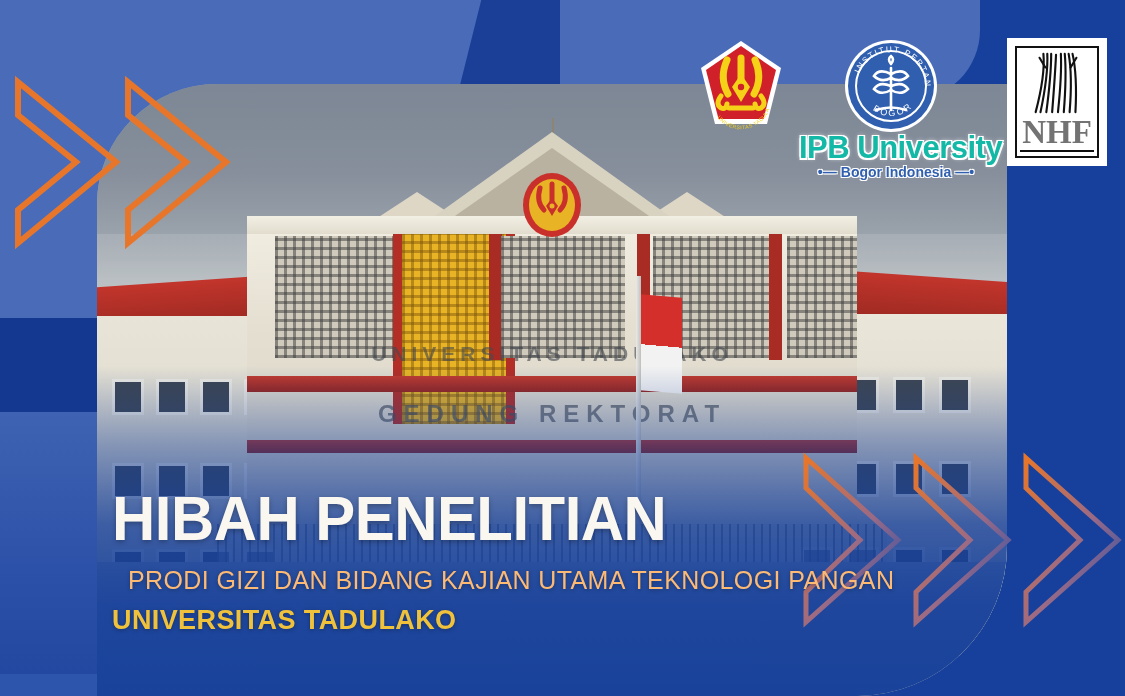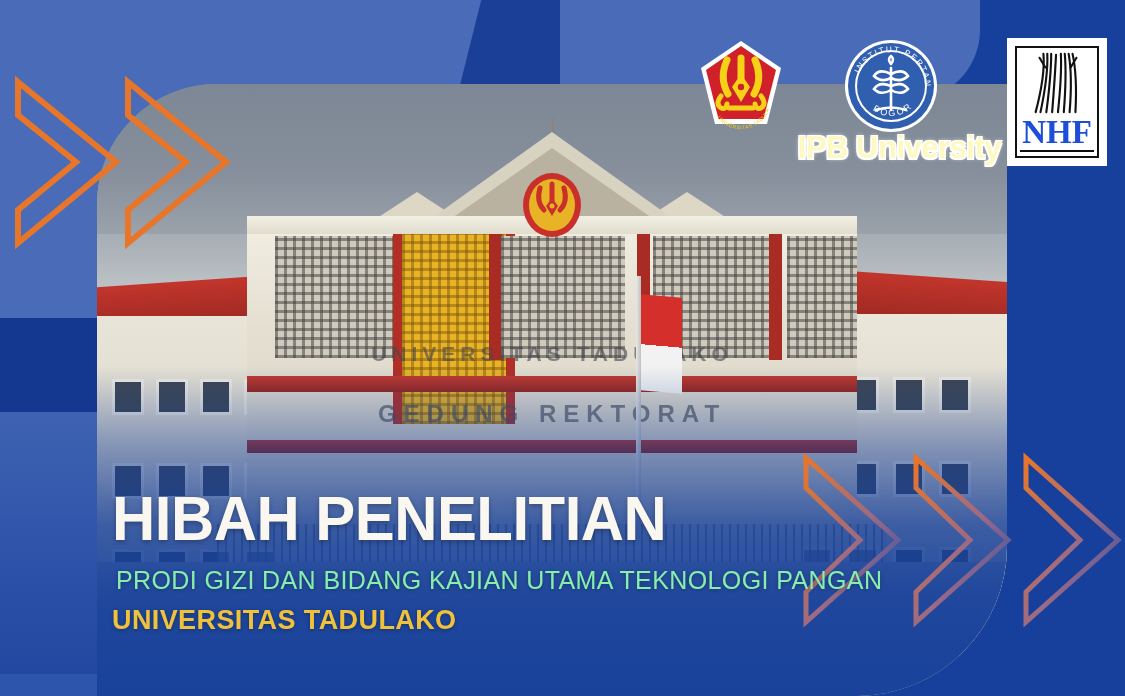--- a/index.html
+++ b/index.html
@@ -216,43 +216,43 @@
 
   
   .logos{
     position:absolute;right:18px;top:38px;
     display:flex;align-items:flex-start;gap:6px;
   }
   .logo-untad{width:88px;height:95px;position:relative;}
   .ipb-block{position:relative;width:210px;height:150px;}
   .ipb-mark{position:absolute;left:52px;top:0px;width:96px;height:96px;}
   .ipb-word{
-    position:absolute;left:0;top:92px;width:210px;text-align:right;
-    font:700 31px "Liberation Sans",sans-serif;color:#fef9c3;
+    position:absolute;left:8px;top:92px;width:210px;text-align:left;
+    font:700 31px "Liberation Sans",sans-serif;color:#14b8a6;
     letter-spacing:-.5px;
     text-shadow:-1.5px -1.5px 0 #fff,1.5px -1.5px 0 #fff,-1.5px 1.5px 0 #fff,
                 1.5px 1.5px 0 #fff,0 0 5px rgba(255,255,255,.95);
   }
   .ipb-sub{
     position:absolute;left:0;top:126px;width:210px;text-align:center;
     font:700 14px "Liberation Sans",sans-serif;color:#2f5fae;
     text-shadow:-1px -1px 0 #fff,1px -1px 0 #fff,-1px 1px 0 #fff,1px 1px 0 #fff;
   }
   .ipb-sub .dash{display:inline-block;padding:0 4px;}
   .logo-nhf{
     width:100px;height:128px;background:#fff;border:2px solid #fff;
     position:relative;box-sizing:border-box;
   }
   .nhf-inner{
     position:absolute;inset:6px;border:2px solid #111;box-sizing:border-box;
     display:flex;flex-direction:column;align-items:center;justify-content:flex-end;
   }
   .nhf-text{
     font-family:"Liberation Serif",serif;font-weight:700;font-size:33px;
-    color:#1d4ed8;line-height:1;letter-spacing:0px;margin-bottom:4px;
+    color:#737373;line-height:1;letter-spacing:0px;margin-bottom:4px;
     border-bottom:2px solid #0d0d0d;padding:0 2px 1px 2px;
   }
 
   
   .headline{
     position:absolute;left:112px;top:487px;width:900px;
   }
   .h-title{
     font:900 63px "Liberation Sans",sans-serif;
     color:#faf7f0;letter-spacing:-0.5px;line-height:1;
@@ -260,21 +260,21 @@
     transform:scaleX(.95);transform-origin:left center;
     text-shadow:0 2px 6px rgba(0,0,0,.28);
   }
   .h-sub{
     font:400 26px "Liberation Sans",sans-serif;
     color:#f3f4f6;letter-spacing:.6px;line-height:1.32;margin:0;
     text-shadow:0 1px 4px rgba(0,0,0,.3);
   }
   .h-sub2{
     font:400 25px "Liberation Sans",sans-serif;
-    color:#86efac;letter-spacing:.4px;line-height:1.32;margin:4px 0 8px 4px;
+    color:#fdba74;letter-spacing:.4px;line-height:1.32;margin:4px 0 8px 16px;
     text-shadow:0 1px 4px rgba(0,0,0,.3);
   }
   .h-inst{
     font:800 27px "Liberation Sans",sans-serif;
     color:#f0c23c;letter-spacing:.4px;margin:0;
     text-shadow:0 1px 4px rgba(0,0,0,.3);
   }
 </style>
 </head>
 <body>
@@ -434,20 +434,23 @@
           <path id="ipbBot" d="M18 48 A30 30 0 0 0 78 48" fill="none"></path>
           <text font-family="Liberation Sans, sans-serif" font-size="8.2" fill="#ffffff" letter-spacing="1.6">
             <textPath href="#ipbTop" startOffset="12%">INSTITUT PERTANIAN</textPath>
           </text>
           <text font-family="Liberation Sans, sans-serif" font-size="9" fill="#ffffff" letter-spacing="2.2">
             <textPath href="#ipbBot" startOffset="29%">BOGOR</textPath>
           </text>
         </svg>
       </div>
       <div class="ipb-word">IPB University</div>
+      <div class="ipb-sub">
+        <span class="dash">•—</span><span>Bogor Indonesia</span><span class="dash">—•</span>
+      </div>
     </div>
 
     <div class="logo-nhf">
       <div class="nhf-inner">
         <svg viewBox="0 0 80 68" width="78" height="66">
           <g fill="none" stroke="#111111" stroke-width="2.2" stroke-linecap="round">
             <path d="M26 4 Q28 26 18 64"></path>
             <path d="M30 4 Q31 26 23 64"></path>
             <path d="M34 4 Q34 26 29 64"></path>
             <path d="M39 5 Q38 26 35 64"></path>

